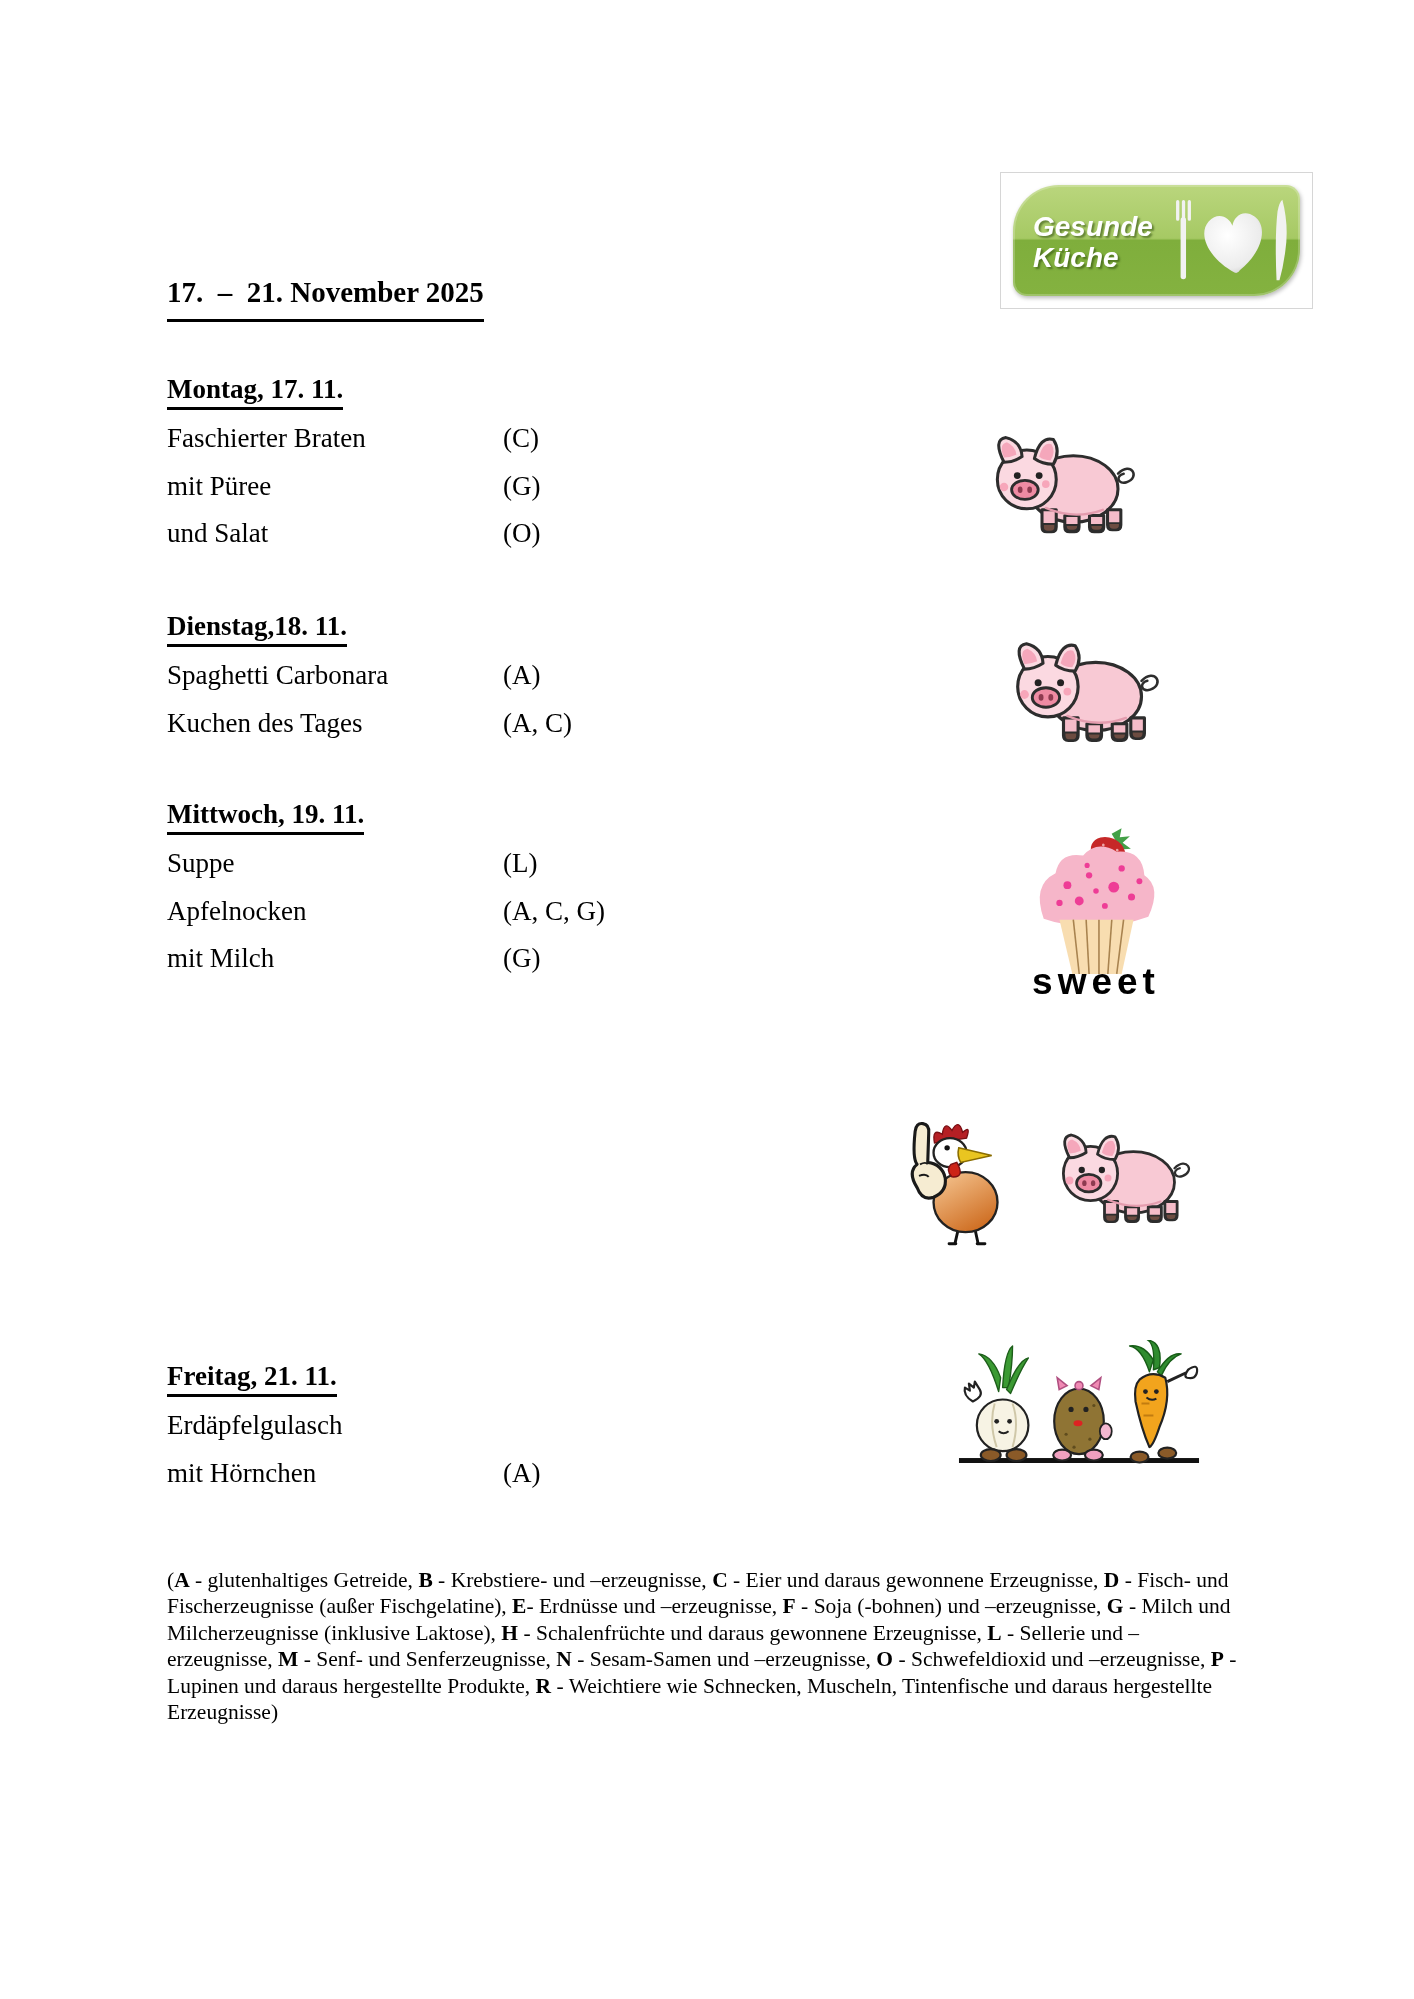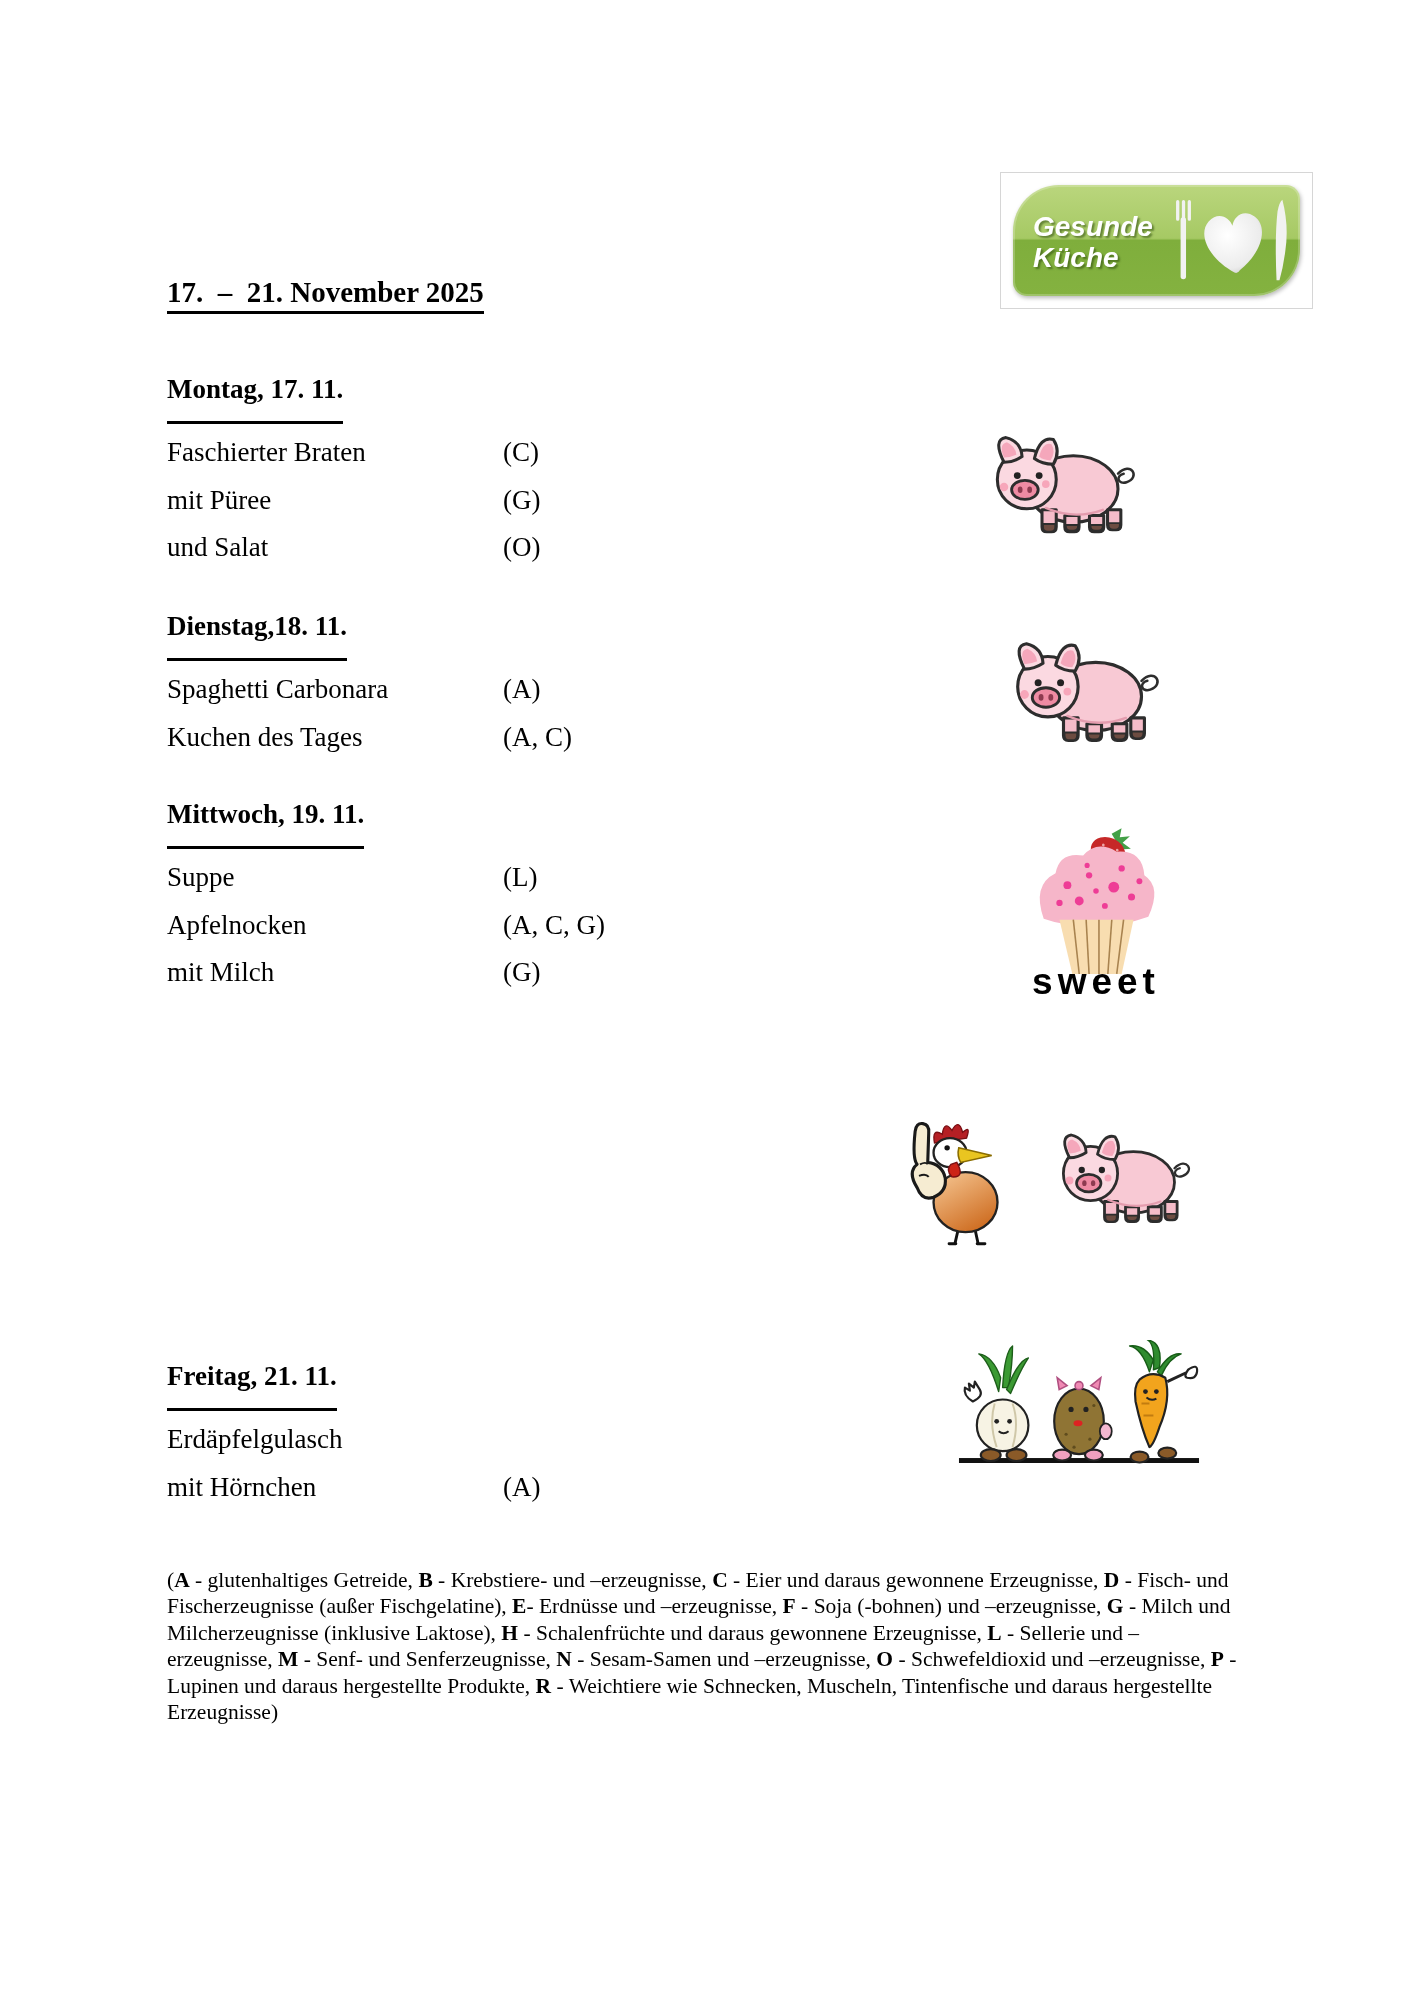--- a/index.html
+++ b/index.html
@@ -22,26 +22,26 @@
          background:linear-gradient(180deg,#bad67d 0%,#a6c964 48%,#7fae3c 50%,#84b240 100%);
          box-shadow:inset 0 0 0 2px rgba(255,255,255,.22),1px 2px 4px rgba(0,0,0,.28);}
   .logo-text{position:absolute;left:20px;top:26px;
              font-family:"Liberation Sans","DejaVu Sans",sans-serif;
              font-style:italic;font-weight:bold;color:#fff;font-size:28px;line-height:31px;
              text-shadow:2px 2px 2px rgba(40,70,10,.55);}
   .cutlery{position:absolute;right:6px;top:8px;}
 
   
   .date-heading{position:absolute;left:167px;top:276px;font-size:29px;font-weight:bold;
-                display:inline-block;border-bottom:3px solid #000;padding-bottom:2px;}
+                display:inline-block;border-bottom:3px solid #000;padding-bottom:10px;}
 
   
   .day{position:absolute;left:167px;width:700px;}
   .day h2{font-size:27px;font-weight:bold;margin:0 0 12px 0;display:table;
-          border-bottom:3px solid #000;padding-bottom:16px;line-height:1.15;}
+          border-bottom:3px solid #000;padding-bottom:2px;line-height:1.15;}
   .row{position:relative;height:47.5px;font-size:27px;line-height:1.2;}
   .allergen{position:absolute;left:336px;top:0;}
 
   .d-mon{top:374px}.d-tue{top:611px}.d-wed{top:799px}.d-thu{top:1079px}.d-fri{top:1361px}
 
   
   .clipart{position:absolute;}
   .pig-1{left:985px;top:430px;width:152px;}
   .pig-2{left:1005px;top:636px;width:156px;}
   .cupcake{left:1022px;top:824px;width:148px;}

